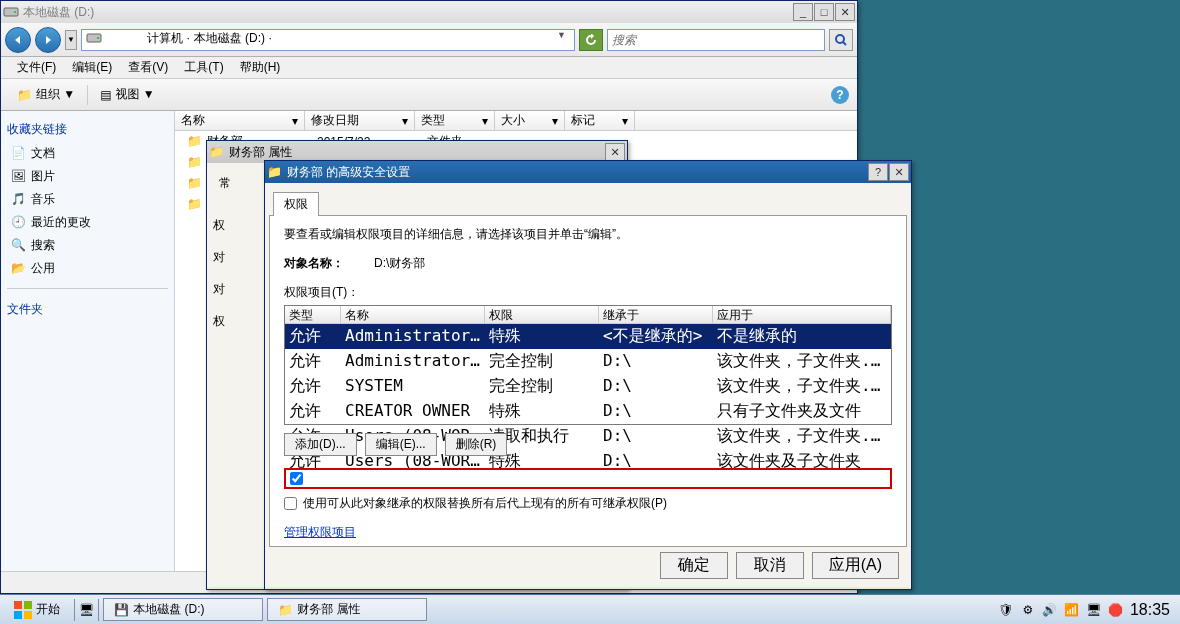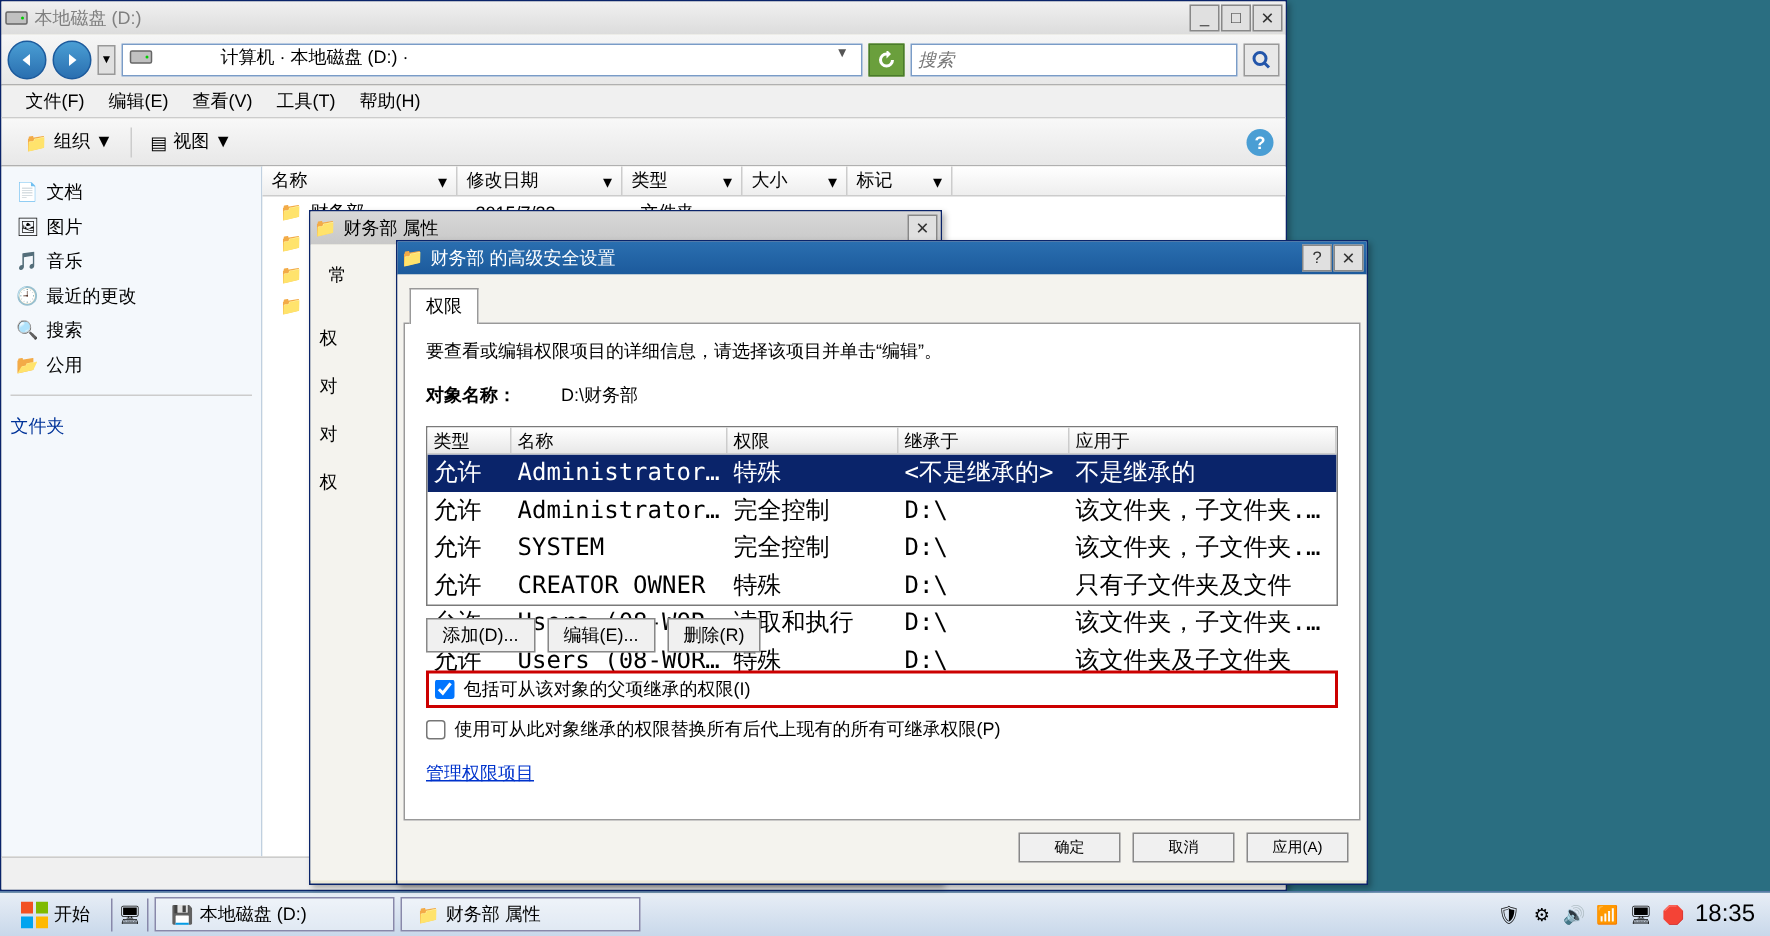--- a/index.html
+++ b/index.html
@@ -77,21 +77,21 @@
 
 .action-row { display: flex; gap: 8px; margin-bottom: 12px; }
 .action-row button { padding: 2px 10px; font-size: 12px; background: #f0f0f0; border: 1px solid #888; cursor: pointer; }
 
 .check-highlight { border: 2px solid #c00; padding: 2px 4px; margin-bottom: 6px; display: inline-block; }
 .checkbox-row { font-size: 12px; display: flex; align-items: center; gap: 4px; }
 .checkbox-row input { margin-right: 2px; }
 .link { color: #0033cc; text-decoration: underline; cursor: pointer; font-size: 12px; margin-top: 12px; display: inline-block; }
 
 .dlg-footer { height: 36px; display: flex; align-items: center; justify-content: flex-end; gap: 8px; padding: 0 8px; }
-.dlg-footer button { padding: 2px 16px; font-size: 10px; background: #f0f0f0; border: 1px solid #888; cursor: pointer; min-width: 68px; }
+.dlg-footer button { padding: 2px 16px; font-size: 16px; background: #f0f0f0; border: 1px solid #888; cursor: pointer; min-width: 68px; }
 
 .taskbar { position: absolute; left: 0; bottom: 0; width: 100%; height: 30px; background: linear-gradient(to bottom, #e8eef6, #c8d8ea); border-top: 1px solid #5a7ca8; display: flex; align-items: center; padding: 0 4px; }
 .start-btn { padding: 2px 10px; display: flex; align-items: center; gap: 4px; cursor: pointer; border-radius: 4px; }
 .task-sep { width: 1px; height: 22px; background: #88a; margin: 0 4px; }
 .taskbar .task { padding: 2px 10px; background: rgba(255,255,255,0.4); border: 1px solid #88a; display: flex; align-items: center; gap: 4px; cursor: pointer; margin-right: 4px; min-width: 160px; }
 .tray { margin-left: auto; display: flex; align-items: center; gap: 6px; padding-right: 6px; }
 .tray .icon { width: 16px; height: 16px; display: flex; align-items: center; justify-content: center; }
 .clock { font-size: 16px; }
 </style>
 </head>
@@ -161,20 +161,21 @@
       </div>
     <div class="sep"></div>
     <div class="btn">
         <span>▤</span>
         <span>视图 ▼</span>
       </div>
     <div class="help-icon">?</div>
   </div>
   <div class="explorer-body">
     <div class="sidebar">
+      <div class="hdr">收藏夹链接</div>
       <div class="item">
           <span class="icon">📄</span>
           <span>文档</span>
         </div>
       <div class="item">
           <span class="icon">🖼</span>
           <span>图片</span>
         </div>
       <div class="item">
           <span class="icon">🎵</span>
@@ -276,20 +277,21 @@
   <div class="body">
     <div class="tabs">
       <div class="tab">权限</div>
     </div>
     <div class="tab-panel">
       <div class="hint">要查看或编辑权限项目的详细信息，请选择该项目并单击“编辑”。</div>
       <div class="obj-row">
         <span class="lbl">对象名称：</span>
         <span>D:\财务部</span>
       </div>
+      <div class="perm-lbl">权限项目(T)：</div>
       <div class="listview">
         <div class="lv-hdr">
           <div class="c c0">类型</div>
           <div class="c c1">名称</div>
           <div class="c c2">权限</div>
           <div class="c c3">继承于</div>
           <div class="c c4">应用于</div>
         </div>
         <div class="lv-body" id="perm-rows">
             <div class="lv-row sel">
@@ -337,21 +339,20 @@
           </div>
       </div>
       <div class="action-row">
         <button>添加(D)...</button>
         <button>编辑(E)...</button>
         <button>删除(R)</button>
       </div>
       <div class="check-highlight">
         <label class="checkbox-row">
           <input type="checkbox" checked="" style="">
-          <span>包括可从该对象的父项继承的权限(I)</span>
         </label>
       </div>
       <label class="checkbox-row">
         <input type="checkbox" style="">
         <span>使用可从此对象继承的权限替换所有后代上现有的所有可继承权限(P)</span>
       </label>
       <a class="link">管理权限项目</a>
     </div>
     <div class="dlg-footer">
       <button>确定</button>

